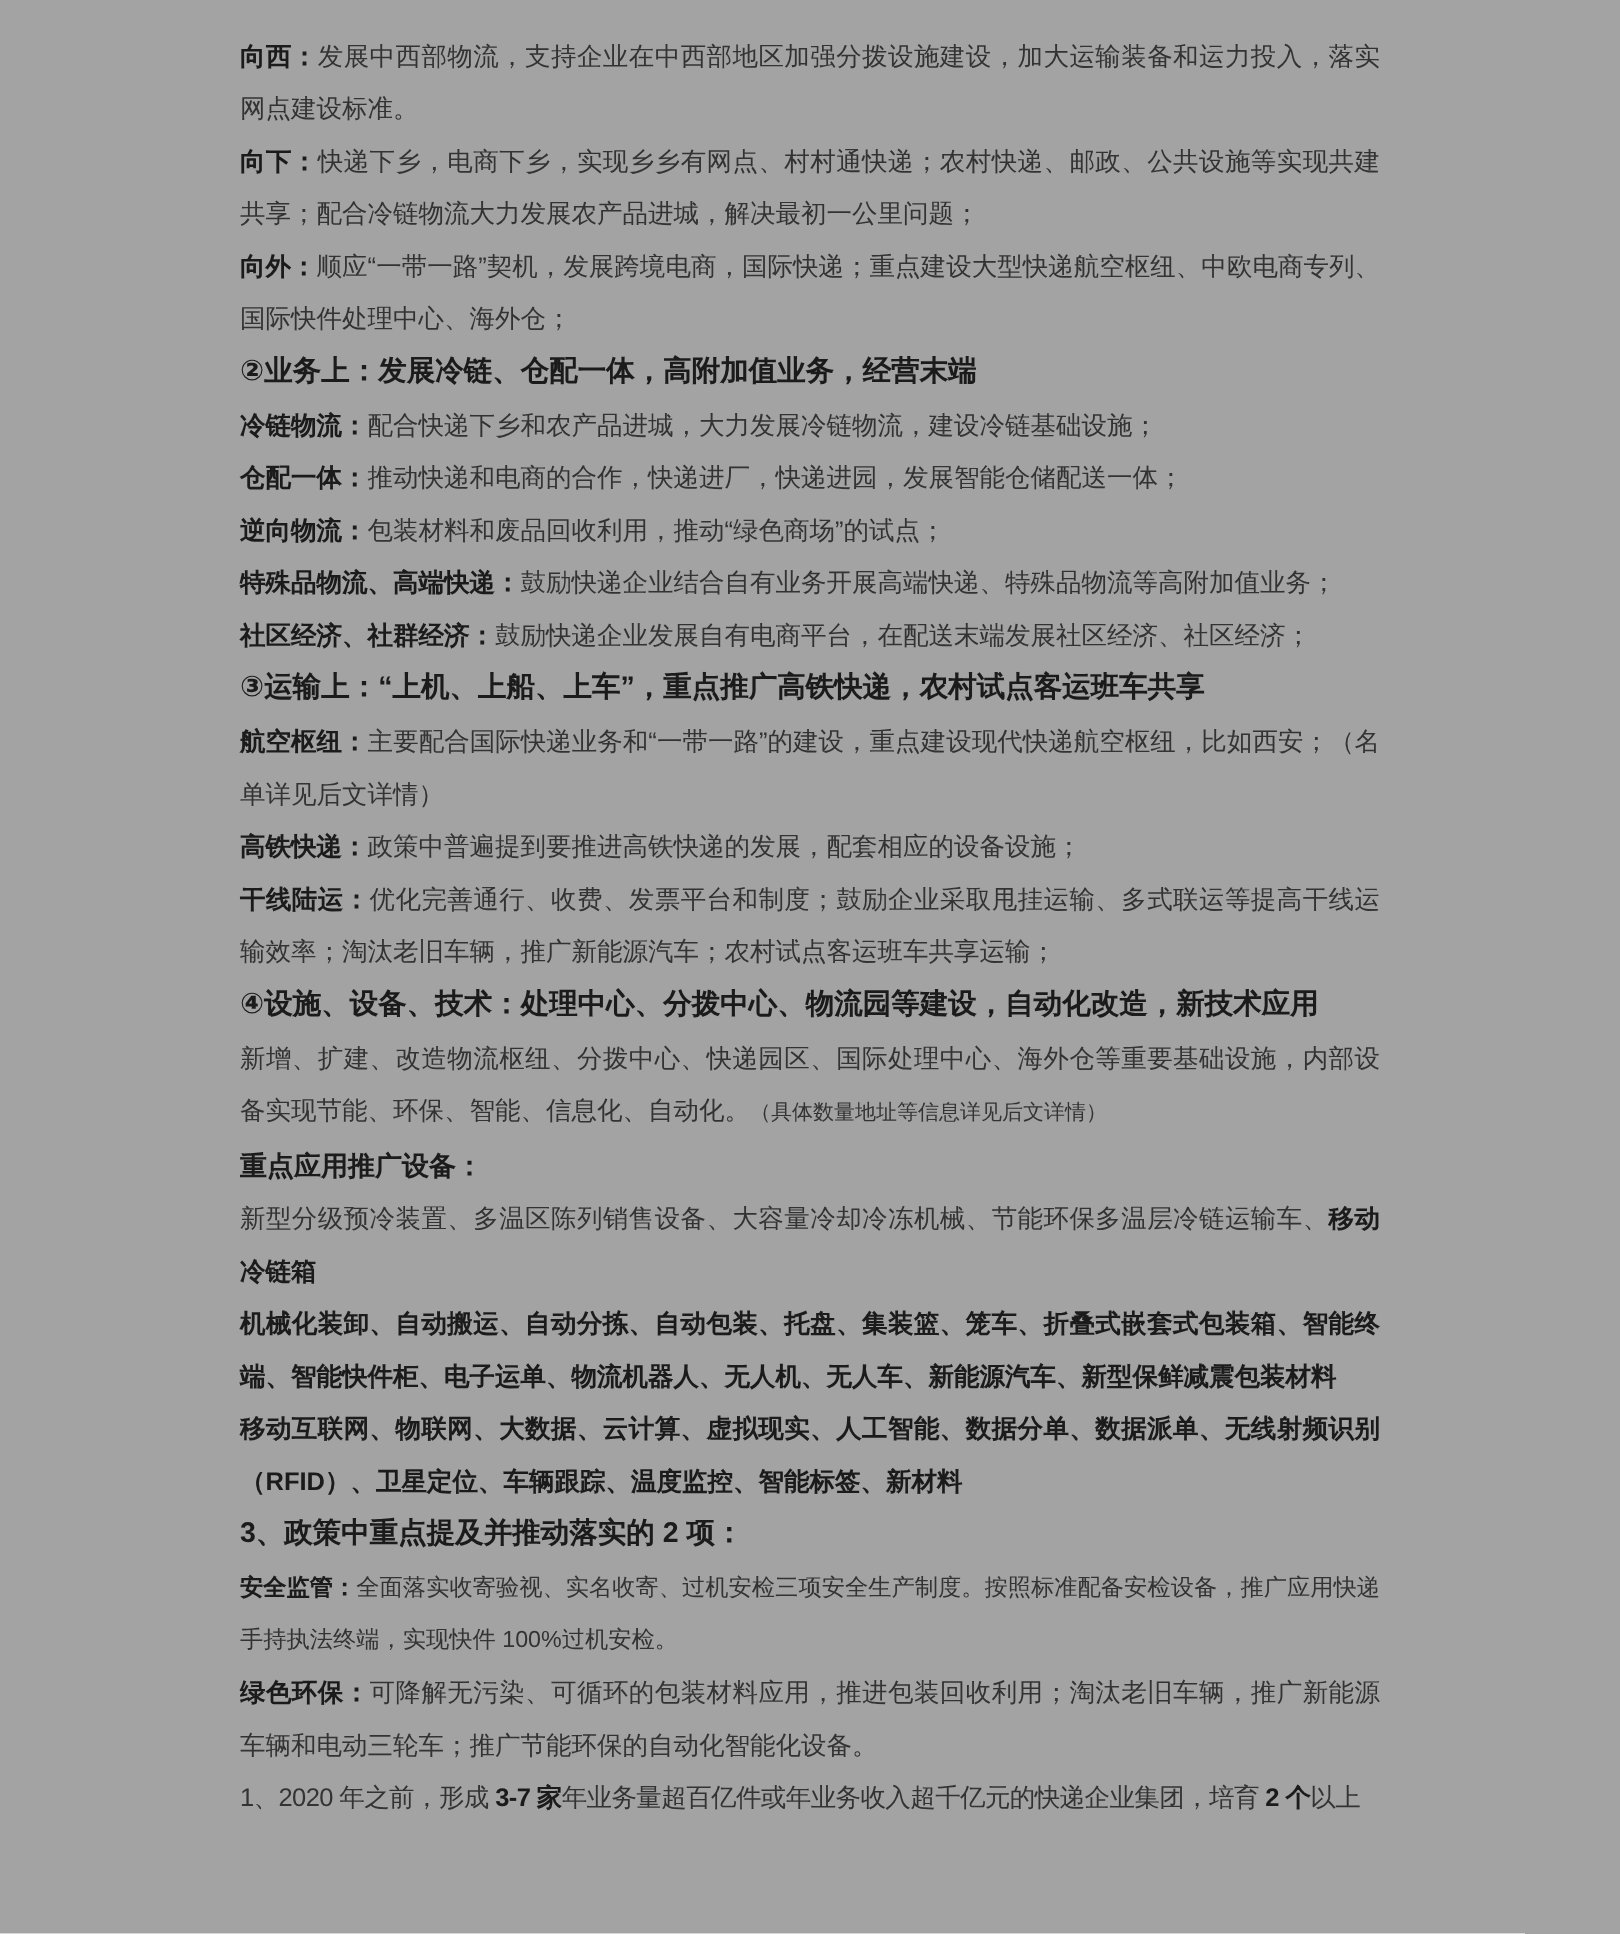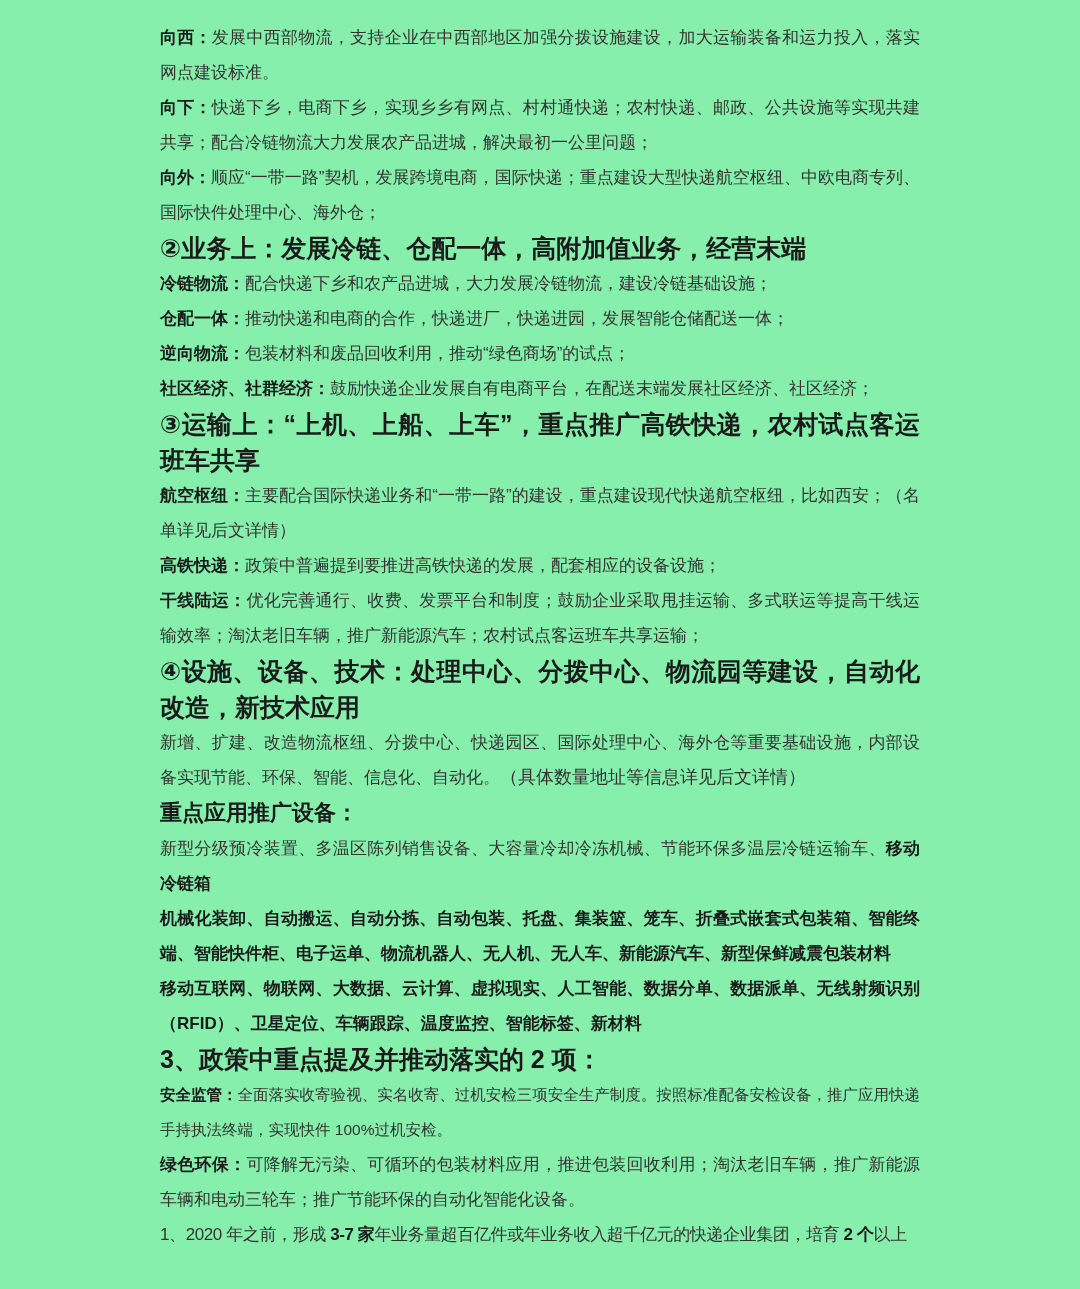--- a/index.html
+++ b/index.html
@@ -1,48 +1,49 @@
 <!DOCTYPE html>
 <html><head>
 <meta charset="utf-8">
 <style>
   html,body{margin:0;padding:0;background:#ffffff;}
   .page{
-    width:1080px;height:1289px;background:#86efac;overflow:hidden;position:relative;
+    width:1080px;height:1289px;background:#a3a3a3;overflow:hidden;position:relative;
   }
   .doc{
     box-sizing:border-box;
     width:100%;height:100%;
     padding:20px 160px 0 160px;
     font-family:"Liberation Sans","DejaVu Sans",sans-serif;
     color:#333333;
     text-align:justify;
   }
   .doc p{margin:0;}
   .p-body{font-size:17px;line-height:35px;}
   .p-body-sm{font-size:15.5px;line-height:35px;}
-  .p-heading{font-size:25px;line-height:36px;font-weight:700;color:#1b1b1b;}
-  .p-subhead{font-size:22px;line-height:36px;font-weight:700;color:#1b1b1b;}
+  .p-heading{font-size:19px;line-height:36px;font-weight:700;color:#1b1b1b;}
+  .p-subhead{font-size:18px;line-height:36px;font-weight:700;color:#1b1b1b;}
   .p-heading-major{font-size:22px;line-height:38px;font-weight:700;color:#111111;}
   .p-tight{letter-spacing:-0.4px;}
   .run-bold{font-weight:700;color:#1b1b1b;}
-  .run-small{font-size:18px;}
+  .run-small{font-size:14px;}
 </style>
 </head>
 <body>
 
 <main class="page">
   <article class="doc" id="doc">
       <p class="p-body"><span class="run-bold">向西：</span><span>发展中西部物流，支持企业在中西部地区加强分拨设施建设，加大运输装备和运力投入，落实网点建设标准。</span></p>
       <p class="p-body"><span class="run-bold">向下：</span><span>快递下乡，电商下乡，实现乡乡有网点、村村通快递；农村快递、邮政、公共设施等实现共建共享；配合冷链物流大力发展农产品进城，解决最初一公里问题；</span></p>
       <p class="p-body"><span class="run-bold">向外：</span><span>顺应“一带一路”契机，发展跨境电商，国际快递；重点建设大型快递航空枢纽、中欧电商专列、国际快件处理中心、海外仓；</span></p>
       <p class="p-heading"><span class="run-bold">②业务上：发展冷链、仓配一体，高附加值业务，经营末端</span></p>
       <p class="p-body"><span class="run-bold">冷链物流：</span><span>配合快递下乡和农产品进城，大力发展冷链物流，建设冷链基础设施；</span></p>
       <p class="p-body"><span class="run-bold">仓配一体：</span><span>推动快递和电商的合作，快递进厂，快递进园，发展智能仓储配送一体；</span></p>
       <p class="p-body"><span class="run-bold">逆向物流：</span><span>包装材料和废品回收利用，推动“绿色商场”的试点；</span></p>
+      <p class="p-body"><span class="run-bold">特殊品物流、高端快递：</span><span>鼓励快递企业结合自有业务开展高端快递、特殊品物流等高附加值业务；</span></p>
       <p class="p-body"><span class="run-bold">社区经济、社群经济：</span><span>鼓励快递企业发展自有电商平台，在配送末端发展社区经济、社区经济；</span></p>
       <p class="p-heading"><span class="run-bold">③运输上：“上机、上船、上车”，重点推广高铁快递，农村试点客运班车共享</span></p>
       <p class="p-body"><span class="run-bold">航空枢纽：</span><span>主要配合国际快递业务和“一带一路”的建设，重点建设现代快递航空枢纽，比如西安；（名单详见后文详情）</span></p>
       <p class="p-body"><span class="run-bold">高铁快递：</span><span>政策中普遍提到要推进高铁快递的发展，配套相应的设备设施；</span></p>
       <p class="p-body"><span class="run-bold">干线陆运：</span><span>优化完善通行、收费、发票平台和制度；鼓励企业采取甩挂运输、多式联运等提高干线运输效率；淘汰老旧车辆，推广新能源汽车；农村试点客运班车共享运输；</span></p>
       <p class="p-heading"><span class="run-bold">④设施、设备、技术：处理中心、分拨中心、物流园等建设，自动化改造，新技术应用</span></p>
       <p class="p-body"><span>新增、扩建、改造物流枢纽、分拨中心、快递园区、国际处理中心、海外仓等重要基础设施，内部设备实现节能、环保、智能、信息化、自动化。</span><span class="run-small">（具体数量地址等信息详见后文详情）</span></p>
       <p class="p-subhead"><span class="run-bold">重点应用推广设备：</span></p>
       <p class="p-body"><span>新型分级预冷装置、多温区陈列销售设备、大容量冷却冷冻机械、节能环保多温层冷链运输车、</span><span class="run-bold">移动冷链箱</span></p>
       <p class="p-body"><span class="run-bold">机械化装卸、自动搬运、自动分拣、自动包装、托盘、集装篮、笼车、折叠式嵌套式包装箱、智能终端、智能快件柜、电子运单、物流机器人、无人机、无人车、新能源汽车、新型保鲜减震包装材料</span></p>

